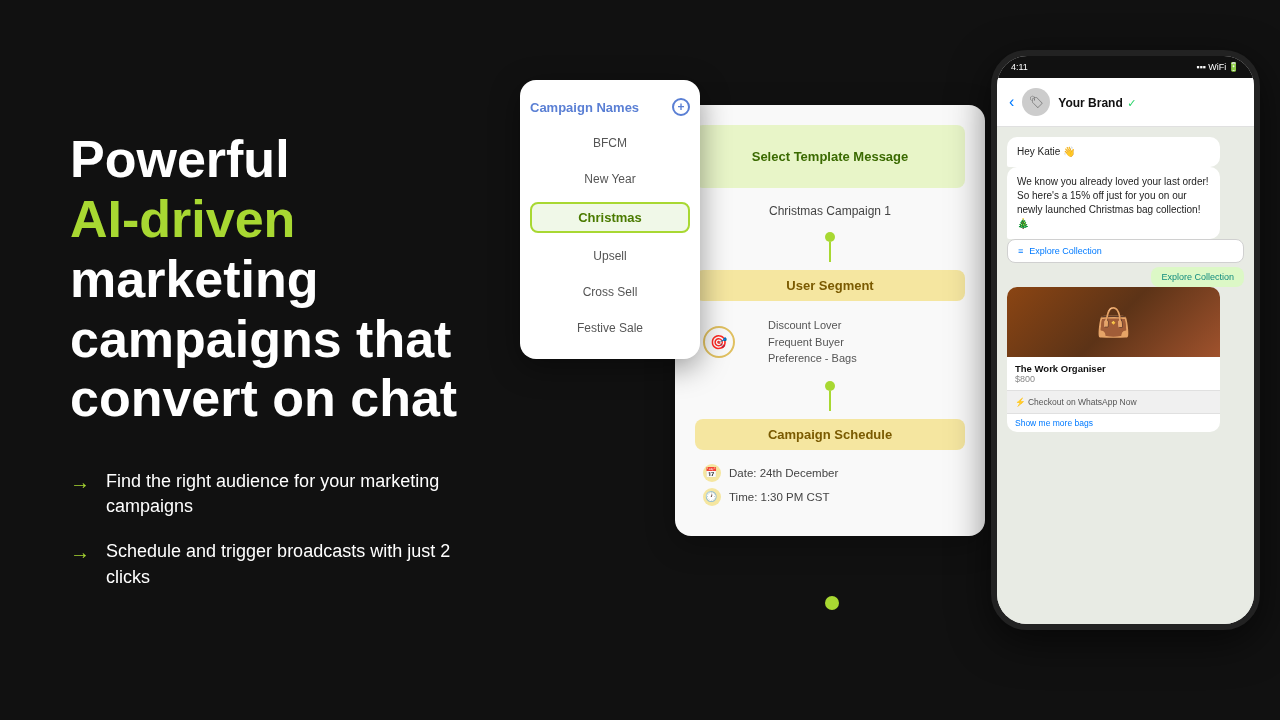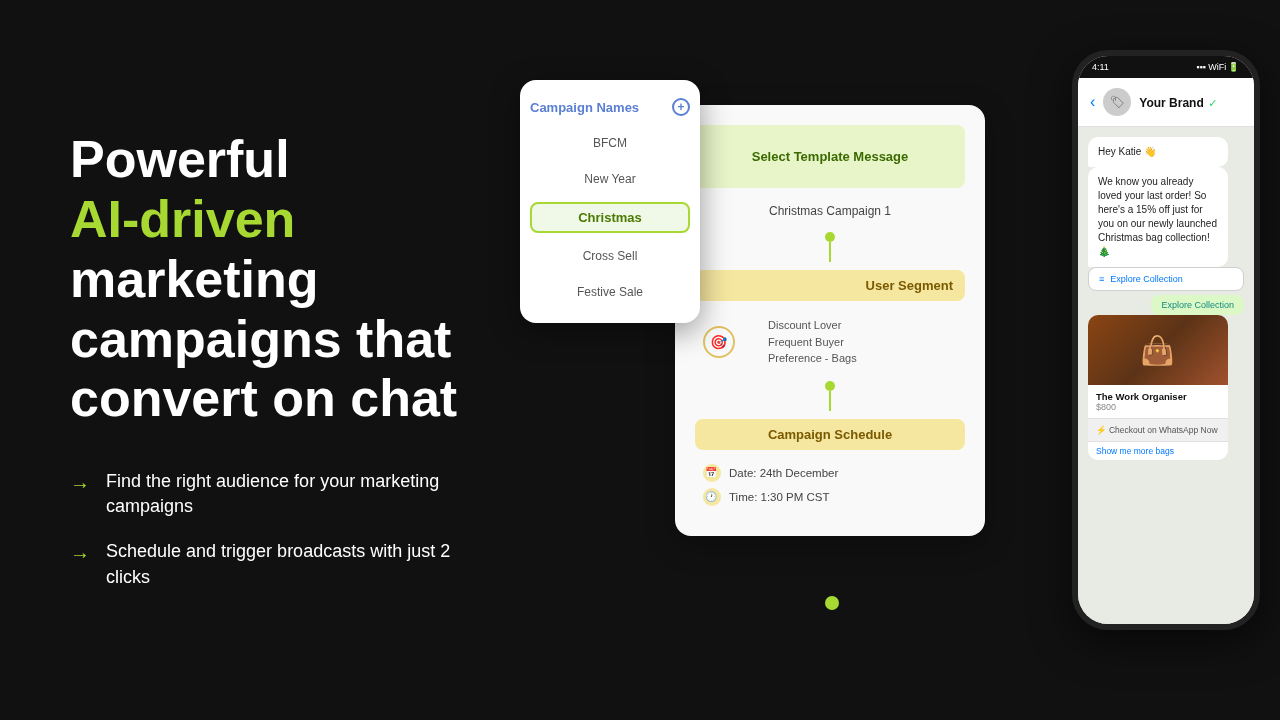--- a/index.html
+++ b/index.html
@@ -185,21 +185,21 @@
       background: #a8d832;
     }
 
     .user-segment-section {
       margin: 8px 0;
     }
 
     .user-segment-title {
       background: #f5e6a0;
       border-radius: 8px;
-      text-align: right;
+      text-align: center;
       padding: 8px 12px;
       font-size: 13px;
       font-weight: 700;
       color: #7a5a00;
       margin-bottom: 10px;
     }
 
     .user-segment-content {
       display: flex;
       align-items: center;
@@ -276,21 +276,21 @@
       border-radius: 50%;
       background: #a8d832;
       z-index: 16;
     }
 
     
     .phone-mockup {
       position: absolute;
       right: 20px;
       top: 50px;
-      width: 188px;
+      width: 269px;
       height: 580px;
       background: #111111;
       border-radius: 36px;
       border: 6px solid #222;
       box-shadow: 0 12px 40px rgba(0,0,0,0.6);
       overflow: hidden;
       z-index: 25;
     }
 
     .phone-screen {
@@ -468,20 +468,21 @@
 
   <div class="campaign-names-card">
     <div class="campaign-names-header">
       <span class="campaign-names-title">Campaign Names</span>
       <div class="campaign-add-btn">+</div>
     </div>
     <div class="campaign-list">
       <div class="campaign-item">BFCM</div>
       <div class="campaign-item">New Year</div>
       <div class="campaign-item active">Christmas</div>
+      <div class="campaign-item">Upsell</div>
       <div class="campaign-item">Cross Sell</div>
       <div class="campaign-item">Festive Sale</div>
     </div>
   </div>
 
   <div class="flow-card">
 
     <div class="flow-section">
       <div class="flow-section-title">Select Template Message</div>
       <div class="flow-section-content">Christmas Campaign 1</div>

